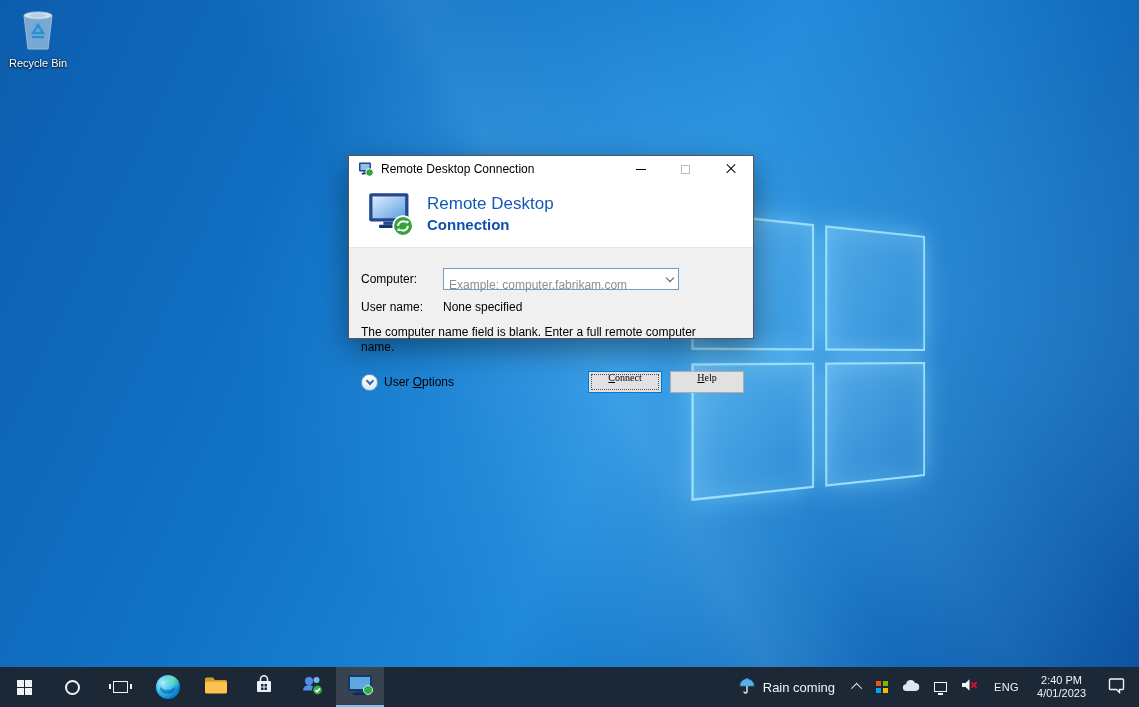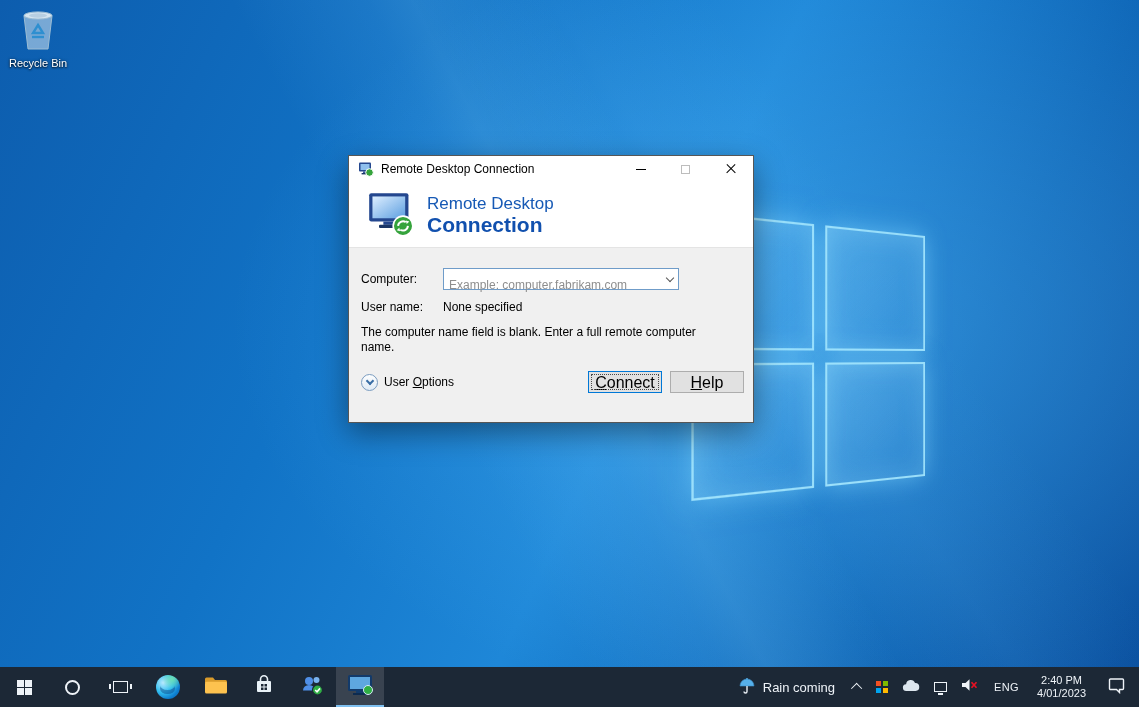--- a/index.html
+++ b/index.html
@@ -42,61 +42,61 @@
       radial-gradient(circle at 30% 32%, #b9e9ff 0%, #35c1f1 38%, #0e7fd0 68%, #0a57a0 100%);
     box-shadow:0 2px 5px rgba(0,0,0,.35);
   }
   .edge-big::after{
     content:""; position:absolute; left:9px; top:16px; width:28px; height:20px; border-radius:50%;
     box-shadow:inset 0 -7px 0 rgba(9,62,130,.45);
   }
 
   
   .dialog{
-    position:absolute; left:348px; top:155px; width:406px; height:268px;
+    position:absolute; left:348px; top:155px; width:406px; height:184px;
     background:#f0f0f0; border:1px solid #565656;
     box-shadow:0 10px 28px rgba(0,0,0,.40);
     font-size:12px; color:#000;
   }
   .titlebar{ height:26px; background:#fff; display:flex; align-items:center; padding-left:9px; }
   .titlebar .t-icon{ width:16px; height:16px; margin-right:7px; flex:0 0 auto; }
   .titlebar .t-text{ font-size:12px; color:#000; }
   .win-btns{ margin-left:auto; display:flex; height:26px; }
   .win-btn{ width:45px; height:26px; display:flex; align-items:center; justify-content:center; }
   .glyph-min{ width:10px; height:1px; background:#000; }
   .glyph-max{ width:9px; height:9px; border:1px solid #bdbdbd; }
   .glyph-close{ position:relative; width:12px; height:12px; }
   .glyph-close i{ position:absolute; left:0; top:5.4px; width:12px; height:1.3px; background:#000; }
   .glyph-close i:first-child{ transform:rotate(45deg); }
   .glyph-close i:last-child{ transform:rotate(-45deg); }
 
   .banner{ height:66px; background:#fff; display:flex; align-items:center; padding-left:18px; border-bottom:1px solid #e4e4e4; }
   .banner .b-logo{ width:48px; height:46px; margin-right:12px; flex:0 0 auto; }
   .banner .b-line1{ color:#1659b5; font-size:17px; line-height:19px; }
-  .banner .b-line2{ color:#1150ae; font-size:21px; line-height:23px; font-weight:bold; }
+  .banner .b-line2{ color:#1150ae; font-size:15px; line-height:23px; font-weight:bold; }
 
   .dlg-body{ position:relative; height:155px; padding:20px 12px 0 12px; }
   .row{ display:flex; align-items:center;gap:12px; }
   .f-label{ width:70px; font-size:12px; }
   .combo{ width:236px; height:22px; background:#fff; border:1px solid #6f9cc9; display:flex; align-items:stretch; }
   .combo input{ flex:1; border:0; outline:none; padding:16px 5px; font-family:"Liberation Sans",sans-serif; font-size:12px; color:#333; background:transparent; }
   .combo input::placeholder{ color:#8e8e8e; }
   .combo .dd{ width:17px; display:flex; align-items:center; justify-content:center; cursor:default; }
   .chev-sm{ width:6px; height:6px; border-right:1.6px solid #555; border-bottom:1.6px solid #555; transform:rotate(45deg); margin-top:-3px; }
   .row2{ margin-top:10px; }
   .msg{ margin-top:11px; width:354px; font-size:12px; line-height:15px; }
 
   .dlg-footer{ position:absolute; left:12px; right:9px; bottom:10px; display:flex; align-items:center; justify-content:space-between; }
   .options-toggle{ display:flex; align-items:center; gap:6px; cursor:default; }
   .opt-circle{ width:17px; height:17px; border-radius:50%; border:1px solid #7a9cc0;
     background:linear-gradient(#fdfefe,#dfeaf5); display:flex; align-items:center; justify-content:center; }
   .chev-blue{ width:6px; height:6px; border-right:2px solid #3a6ea5; border-bottom:2px solid #3a6ea5; transform:rotate(45deg); margin-top:-3px; }
   .btn-row{ display:flex; gap:8px; }
-  .btn{ width:74px; height:22px; background:#e1e1e1; border:1px solid #adadad; font-family:Liberation Sans, sans-serif;
-    font-size:16px; color:#000; display:flex; align-items:flex-end; justify-content:center; position:relative; }
+  .btn{ width:74px; height:22px; background:#e1e1e1; border:1px solid #adadad; font-family:Liberation Serif, serif;
+    font-size:10px; color:#000; display:flex; align-items:flex-start; justify-content:center; position:relative; }
   .btn.default{ border:1px solid #0078d7; }
   .btn.default::after{ content:""; position:absolute; inset:2px; border:1px dotted #4a4a4a; pointer-events:none; }
   .ukey{ text-decoration:underline; }
 
   
   .taskbar{ position:absolute; left:0; bottom:0; width:1139px; height:40px; background:#1c2836; display:flex; align-items:stretch; }
   .tb-item{ width:48px; height:40px; display:flex; align-items:center; justify-content:center; position:relative; }
   .tb-item.active{ background:rgba(255,255,255,.13); box-shadow:inset 0 -2px 0 #7fc0f0; }
 
   .start-glyph{ width:15px; height:15px; position:relative; }

